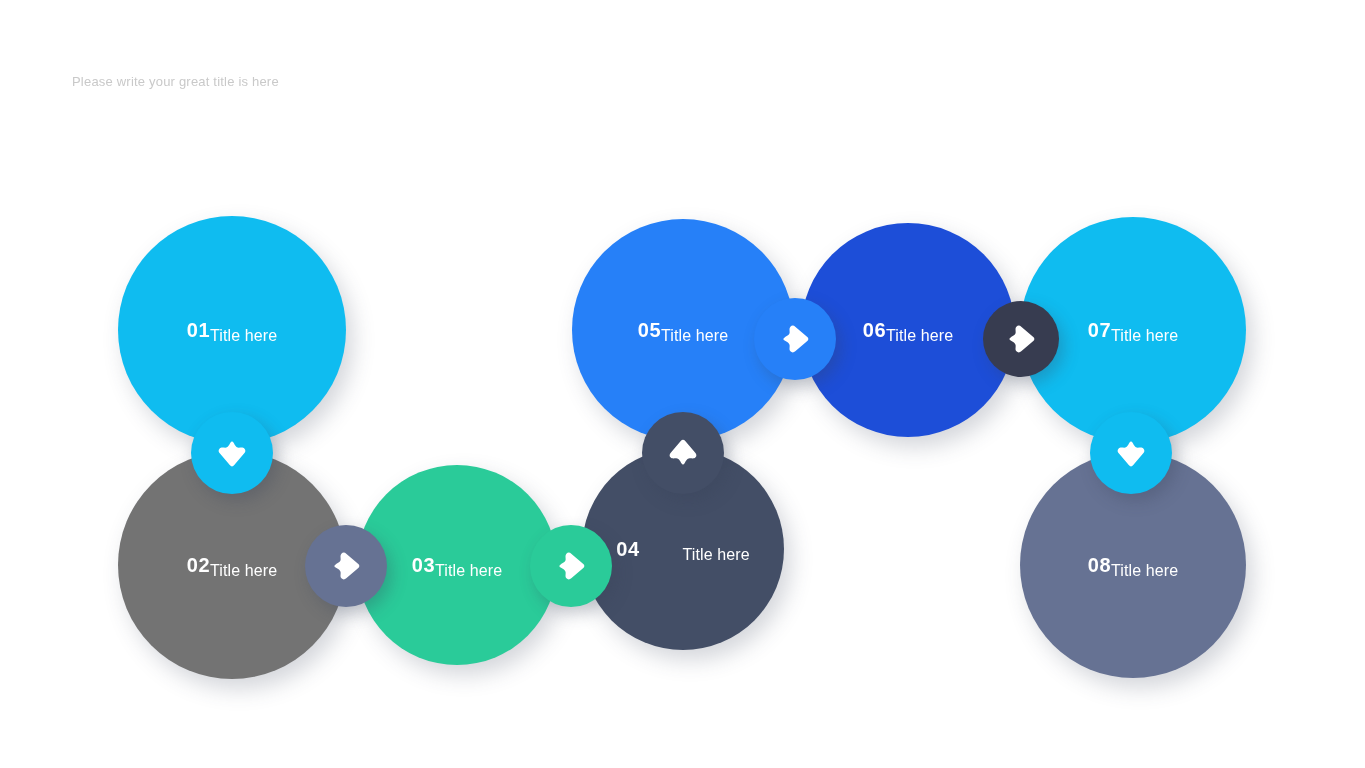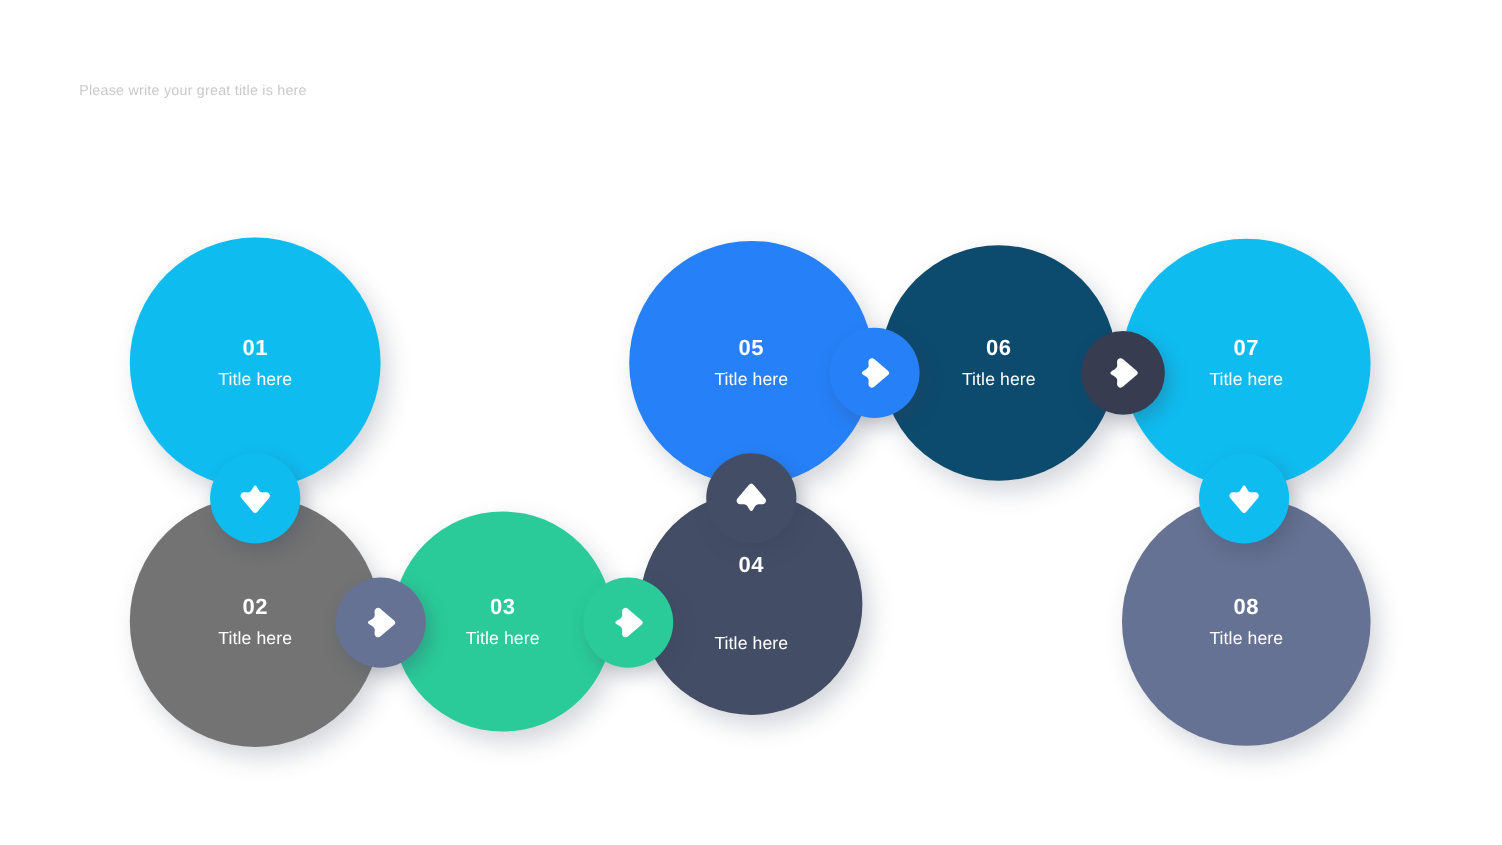--- a/index.html
+++ b/index.html
@@ -45,21 +45,21 @@
     left: 0;
     top: 0;
     width: 1365px;
     height: 768px;
   }
 
   .node {
     position: absolute;
     border-radius: 50%;
     display: flex;
-    flex-direction: column;
+    flex-direction: row;
     align-items: center;
     justify-content: center;
     color: #ffffff;
     box-shadow: 7px 10px 22px rgba(60,70,90,0.22);
     box-sizing: border-box;
   }
   .node-num {
     font-size: 20px;
     font-weight: bold;
     line-height: 1;
@@ -108,21 +108,21 @@
       <div class="node-label">Title here</div>
     </div>
     <div class="node" style="left: 582px; top: 448px; width: 202px; height: 202px; background: rgb(67, 78, 102); gap: 43px;">
       <div class="node-num">04</div>
       <div class="node-label">Title here</div>
     </div>
     <div class="node" style="left: 572px; top: 219px; width: 222px; height: 222px; background: rgb(38, 128, 248);">
       <div class="node-num">05</div>
       <div class="node-label">Title here</div>
     </div>
-    <div class="node" style="left: 801px; top: 223px; width: 214px; height: 214px; background: #0c4a6e;">
+    <div class="node" style="left: 801px; top: 223px; width: 214px; height: 214px; background: #1d4ed8;">
       <div class="node-num">06</div>
       <div class="node-label">Title here</div>
     </div>
     <div class="node" style="left: 1020px; top: 217px; width: 226px; height: 226px; background: rgb(15, 188, 240); text-align: center;">
       <div class="node-num">07</div>
       <div class="node-label">Title here</div>
     </div>
     <div class="node" style="left: 1020px; top: 452px; width: 226px; height: 226px; background: rgb(102, 114, 147);">
       <div class="node-num">08</div>
       <div class="node-label">Title here</div>

